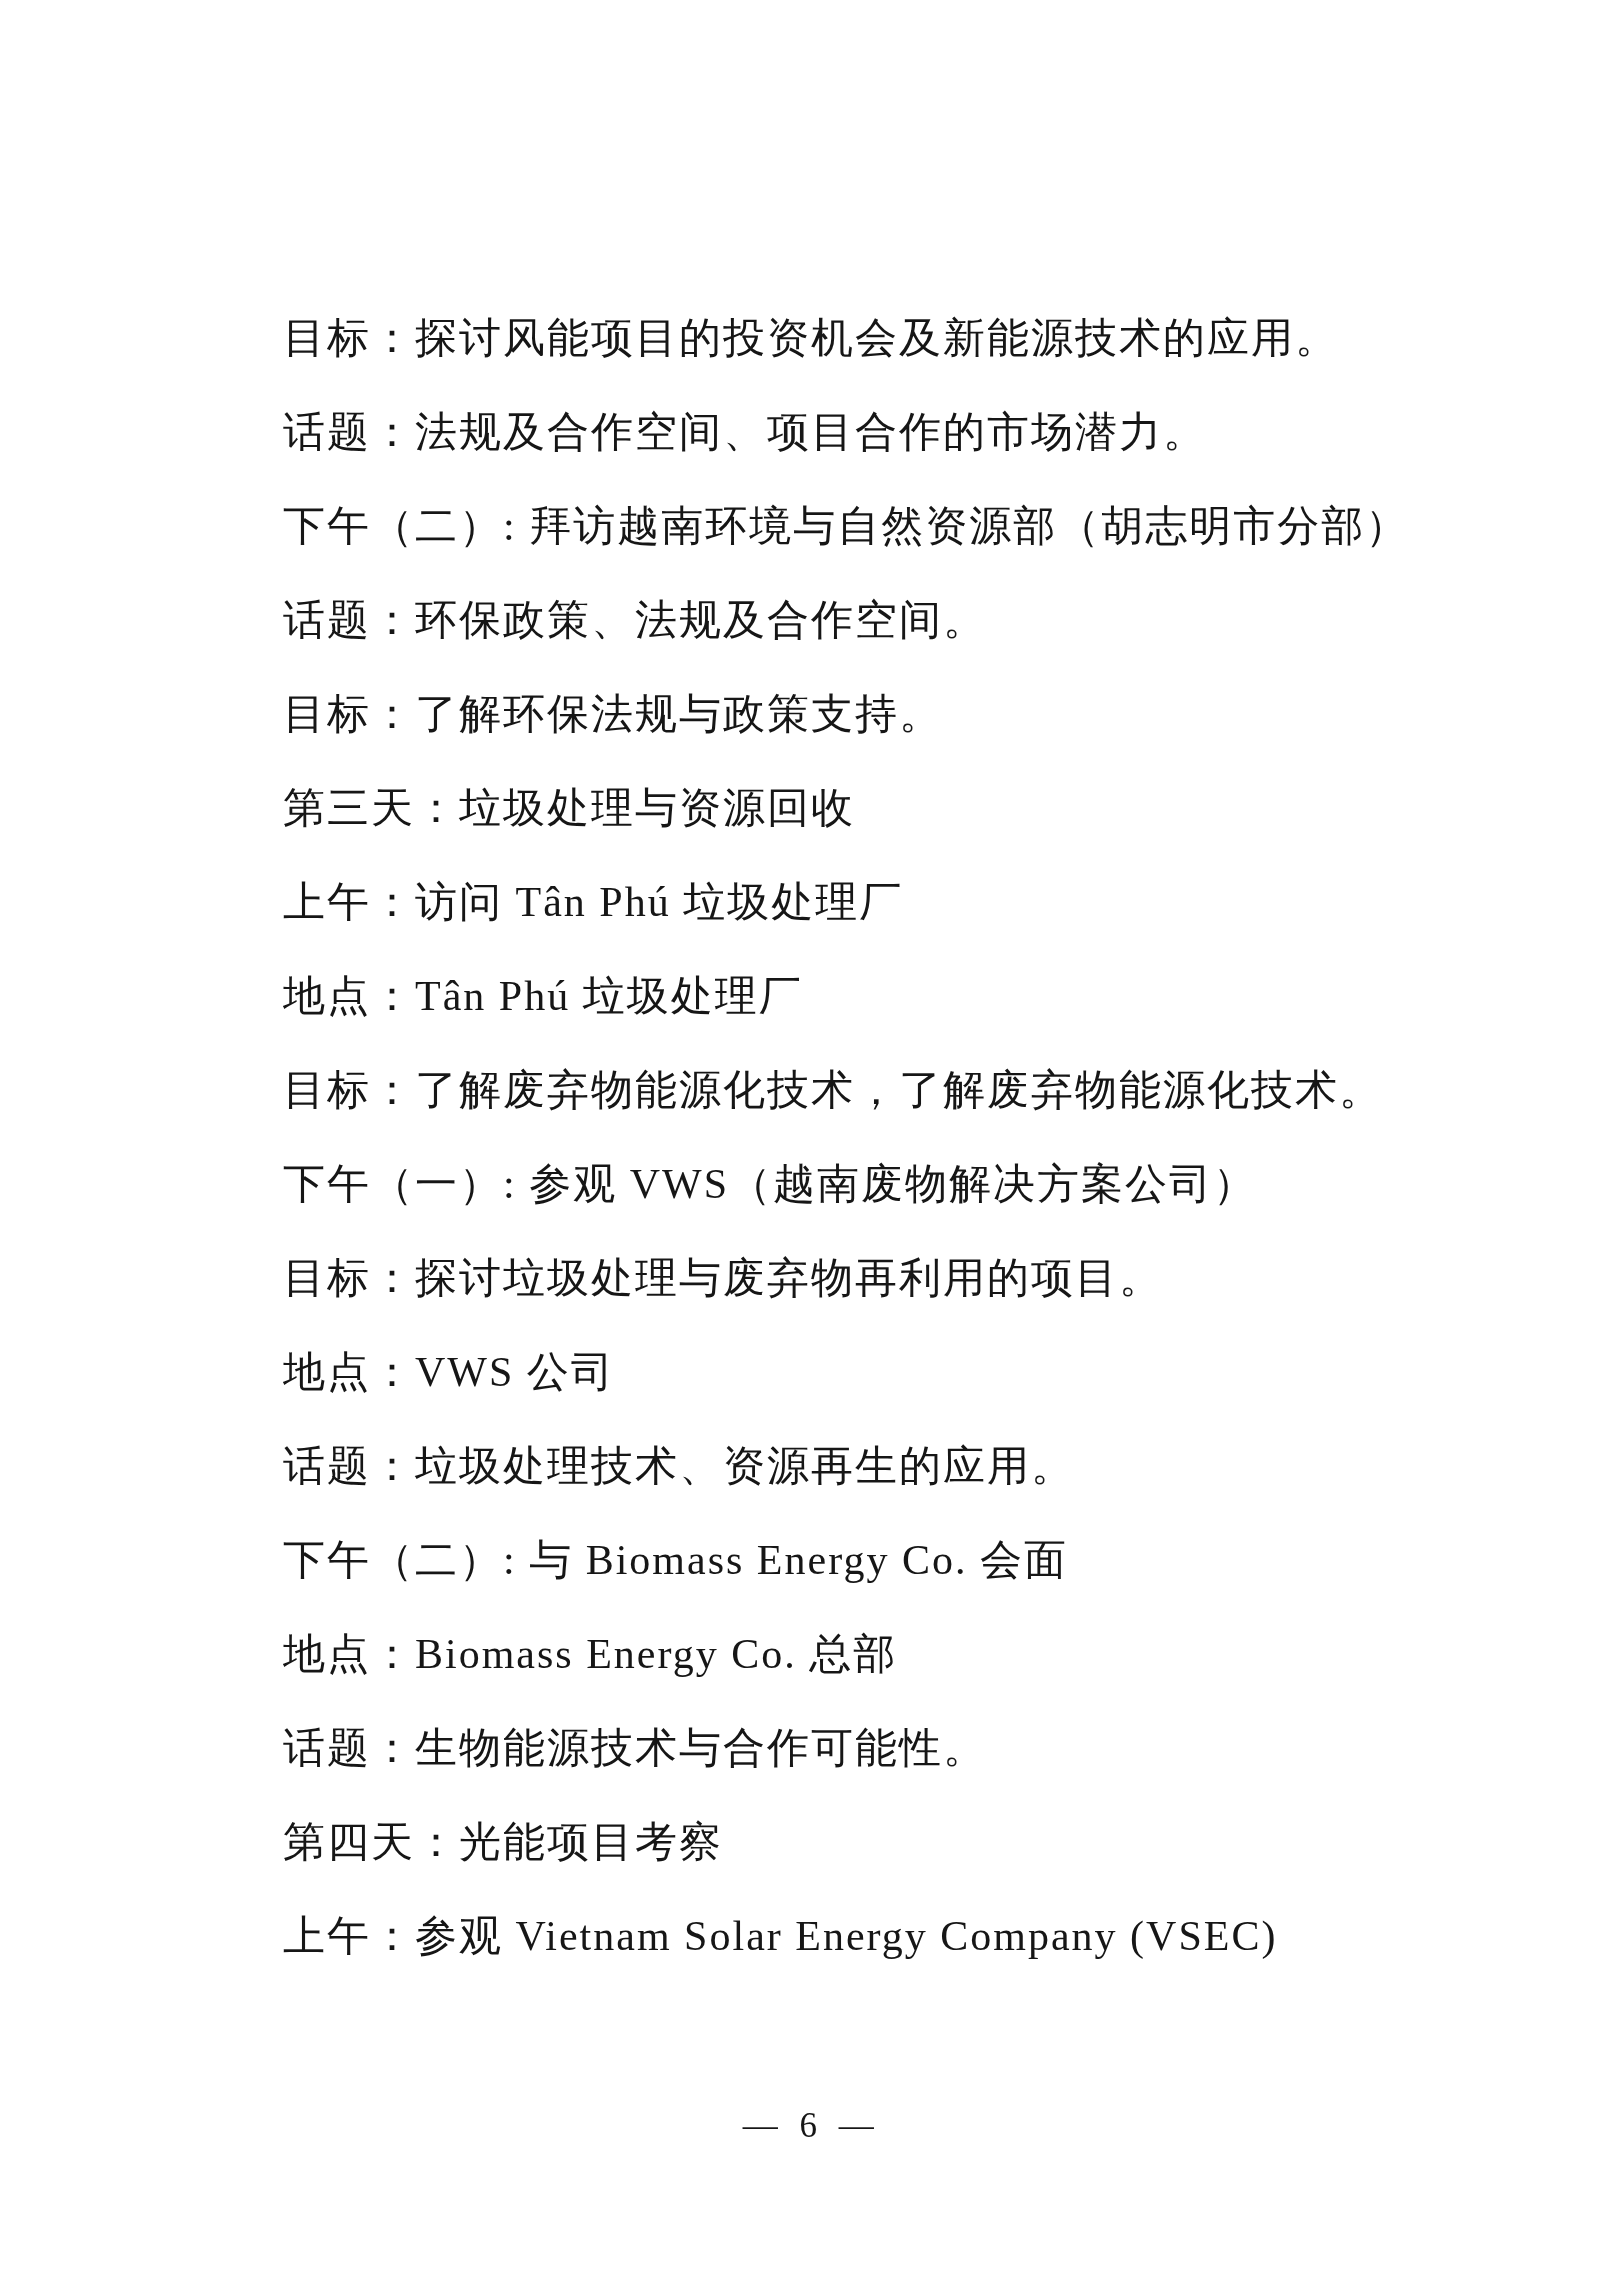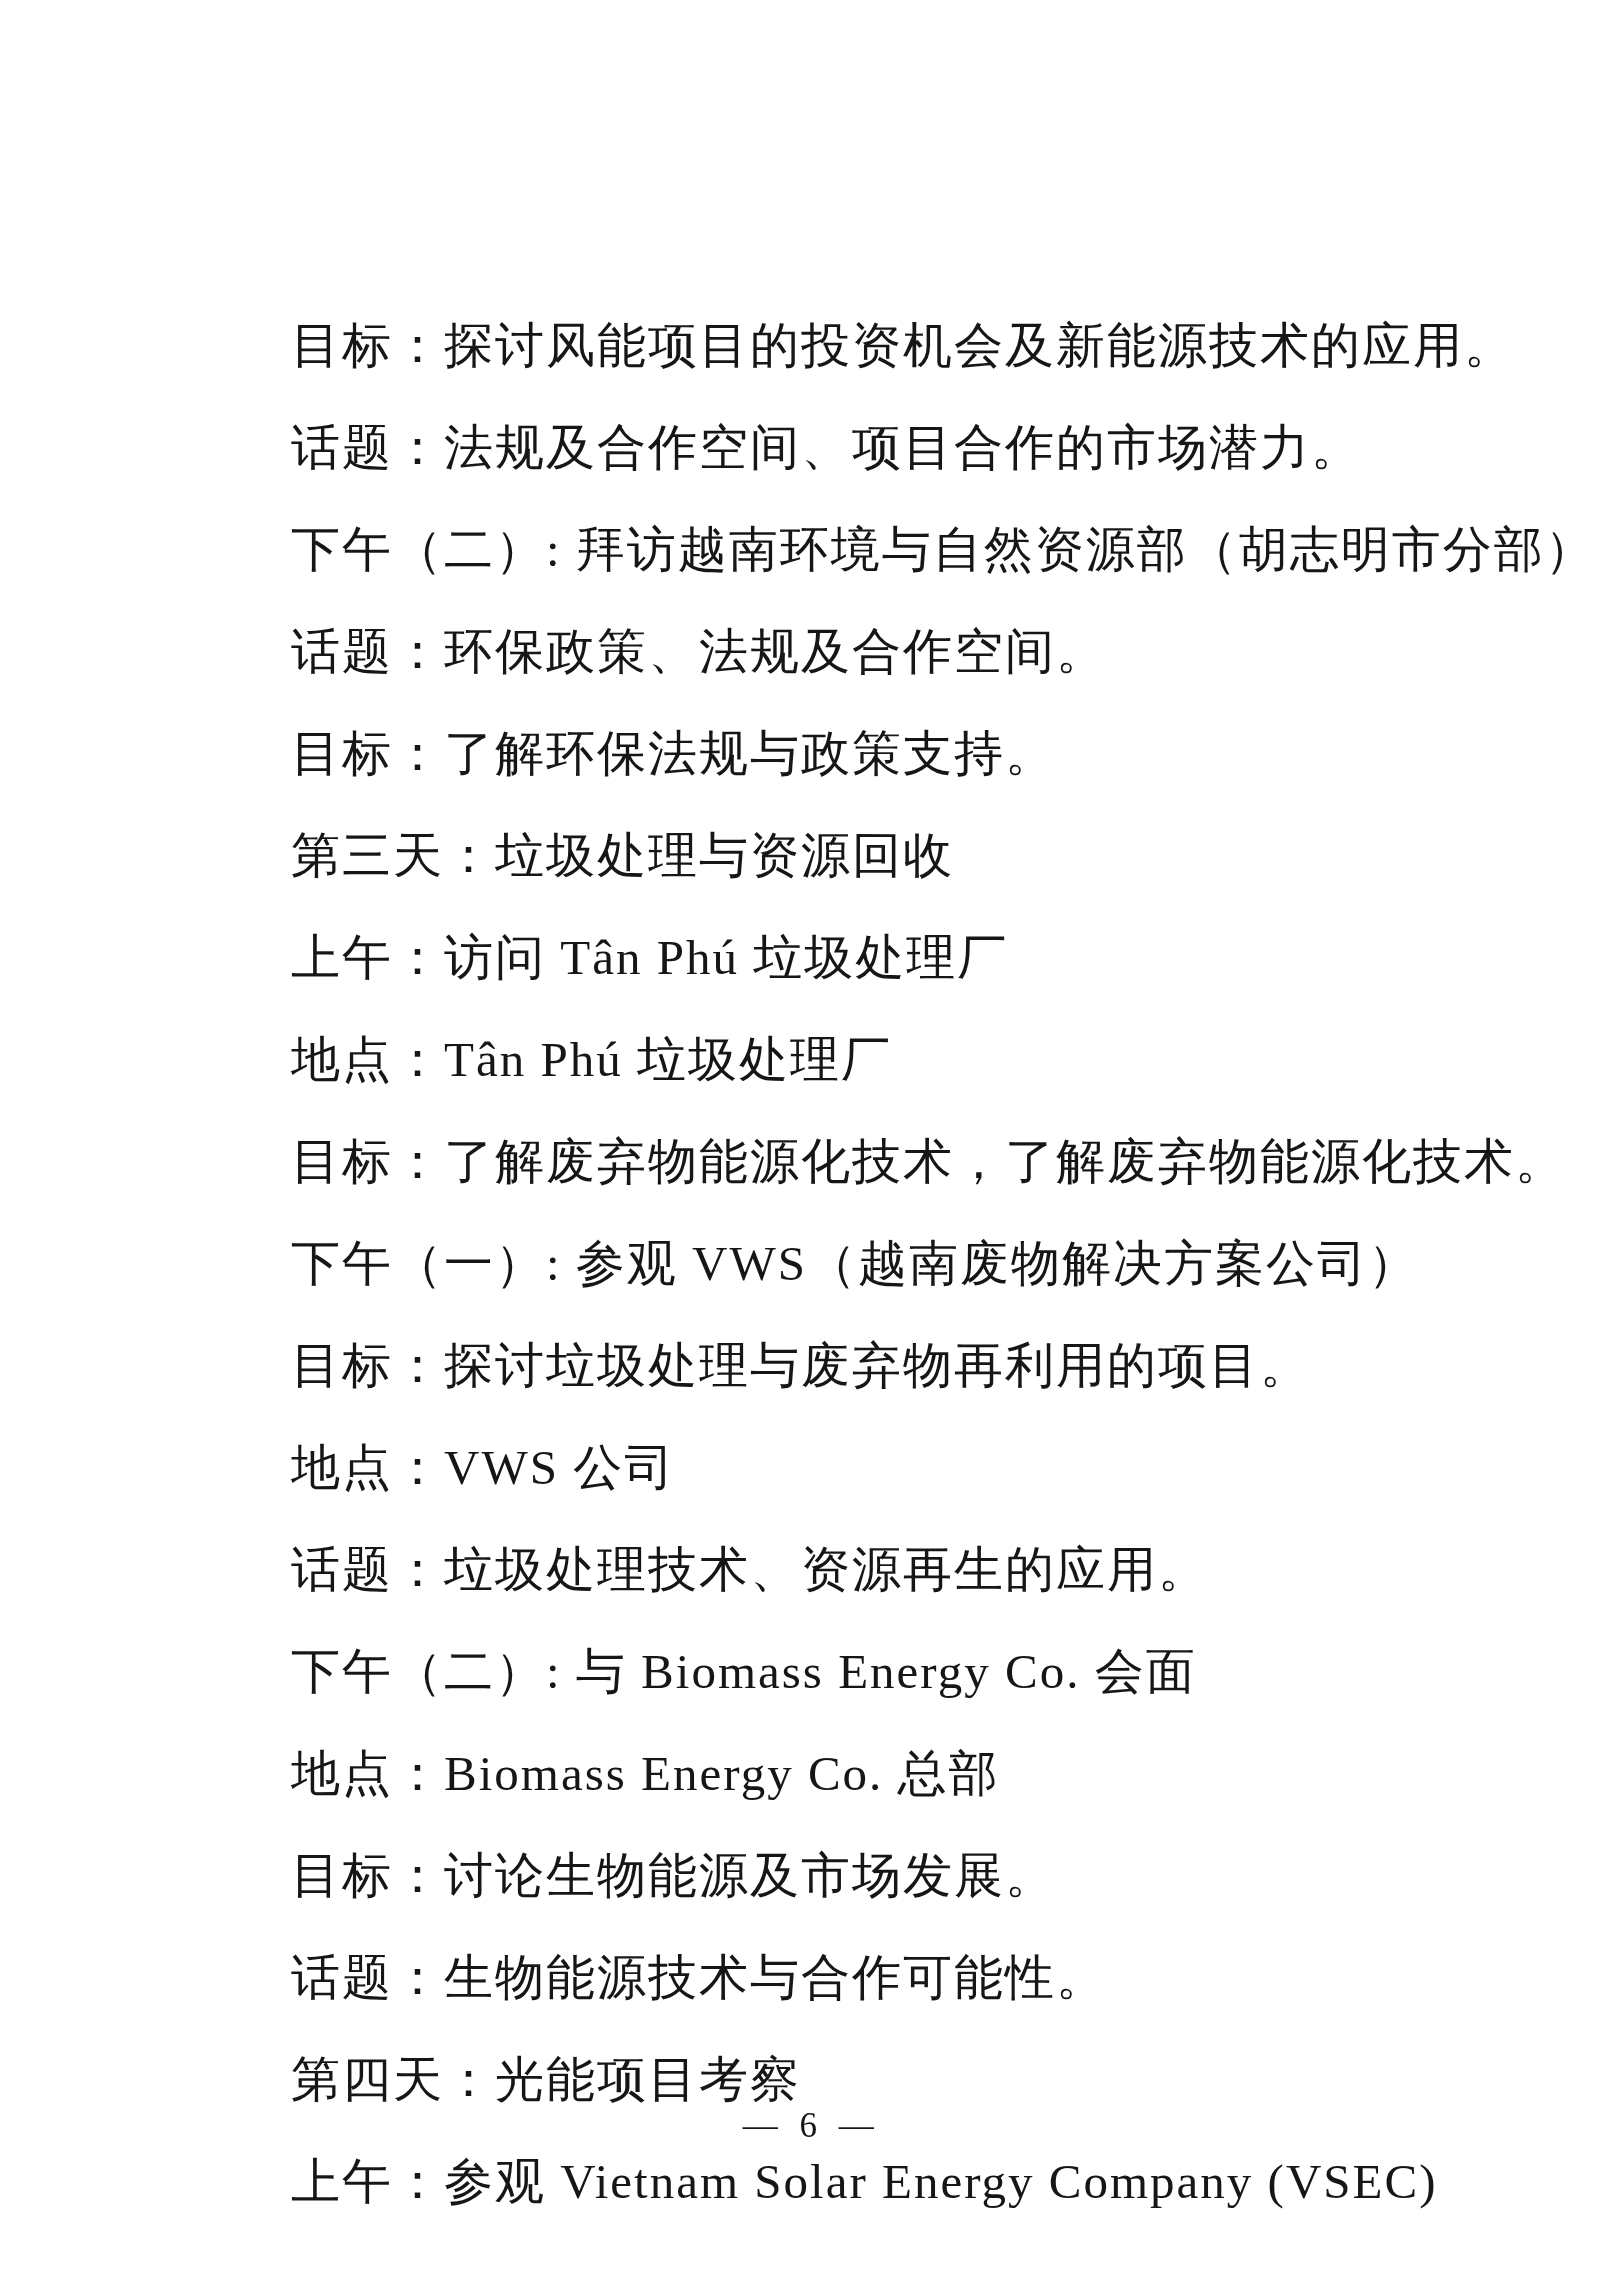--- a/index.html
+++ b/index.html
@@ -20,24 +20,24 @@
     inset: 0;
     background: #ffffff;
   }
   .content {
     position: absolute;
     left: 275px;
     top: 287px;
     width: 1172px;
   }
   .line {
-    margin: 16px;
+    margin: 8px;
     height: 86px;
     line-height: 86px;
-    font-size: 49px;
+    font-size: 42px;
     letter-spacing: 2px;
     white-space: nowrap;
     font-weight: 400;
   }
   .line.heading {
     font-weight: 400;
   }
   .footer {
     position: absolute;
     top: 2106px;
@@ -62,21 +62,20 @@
     <p class="line heading">第三天：垃圾处理与资源回收</p>
     <p class="line">上午：访问 Tân Phú 垃圾处理厂</p>
     <p class="line">地点：Tân Phú 垃圾处理厂</p>
     <p class="line">目标：了解废弃物能源化技术，了解废弃物能源化技术。</p>
     <p class="line">下午（一）: 参观 VWS（越南废物解决方案公司）</p>
     <p class="line">目标：探讨垃圾处理与废弃物再利用的项目。</p>
     <p class="line">地点：VWS 公司</p>
     <p class="line">话题：垃圾处理技术、资源再生的应用。</p>
     <p class="line">下午（二）: 与 Biomass Energy Co. 会面</p>
     <p class="line">地点：Biomass Energy Co. 总部</p>
-    <p class="line">目标：讨论生物能源及市场发展。</p>
     <p class="line">话题：生物能源技术与合作可能性。</p>
     <p class="line heading">第四天：光能项目考察</p>
     <p class="line">上午：参观 Vietnam Solar Energy Company (VSEC)</p>
   </div>
 
   <div class="footer">— 6 —</div>
 </div>
 
 
 </body></html>

